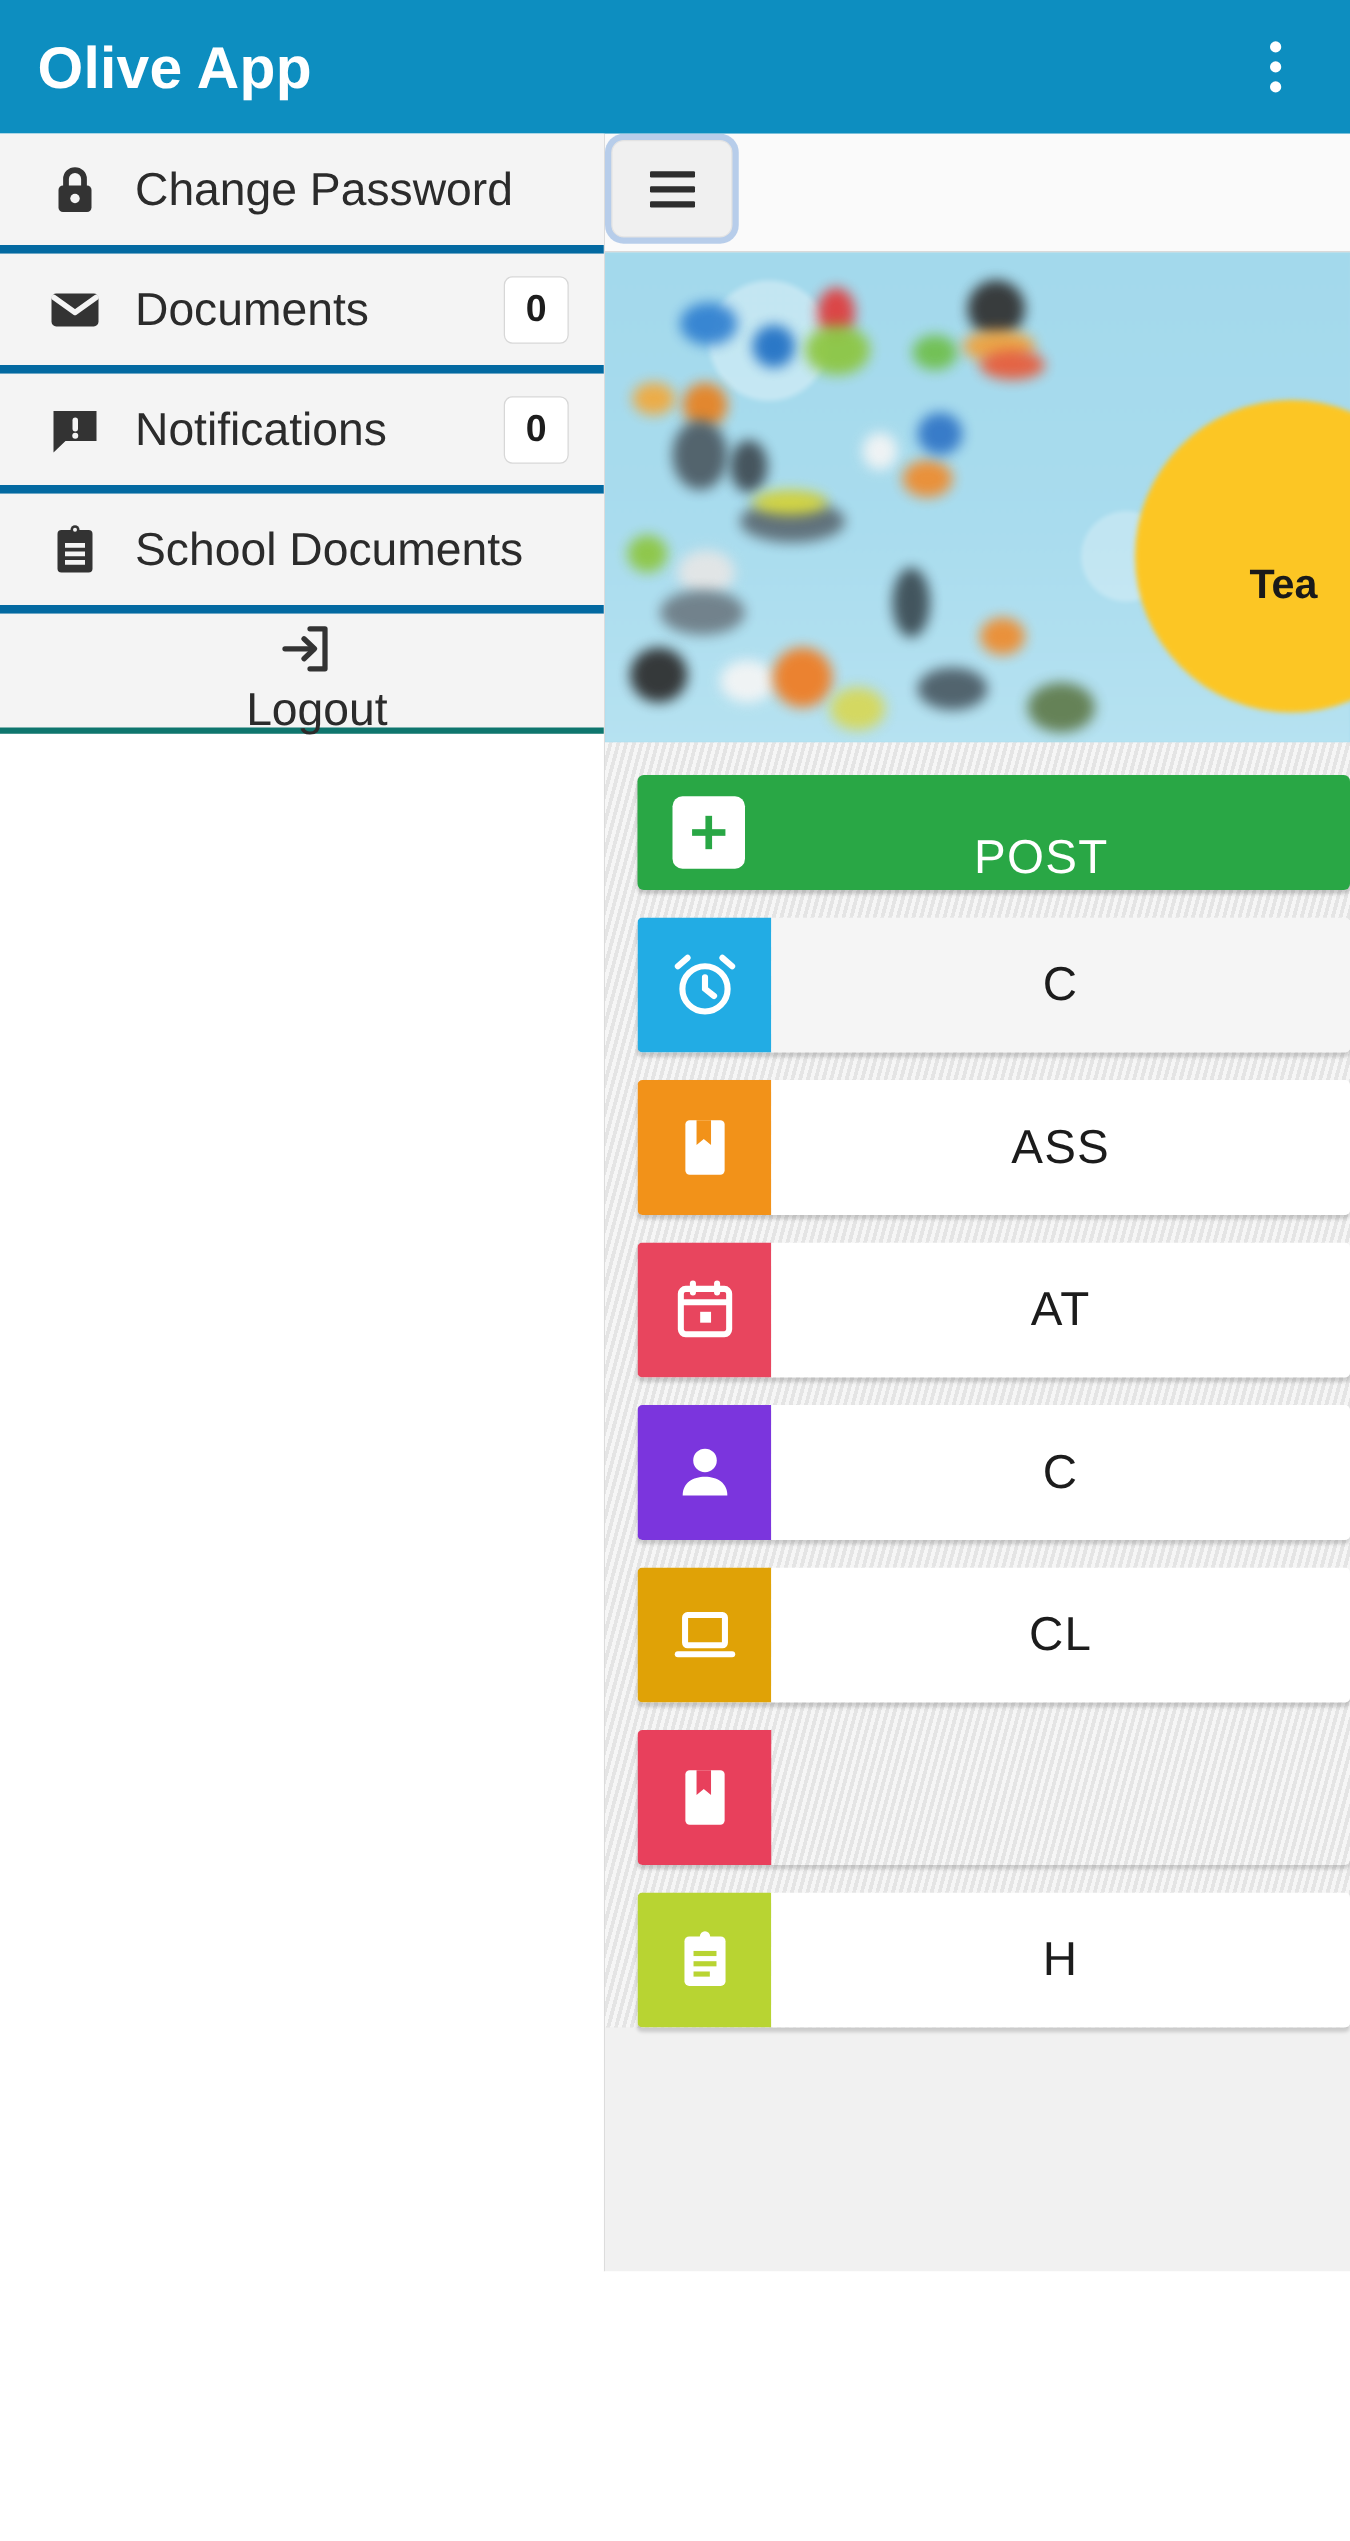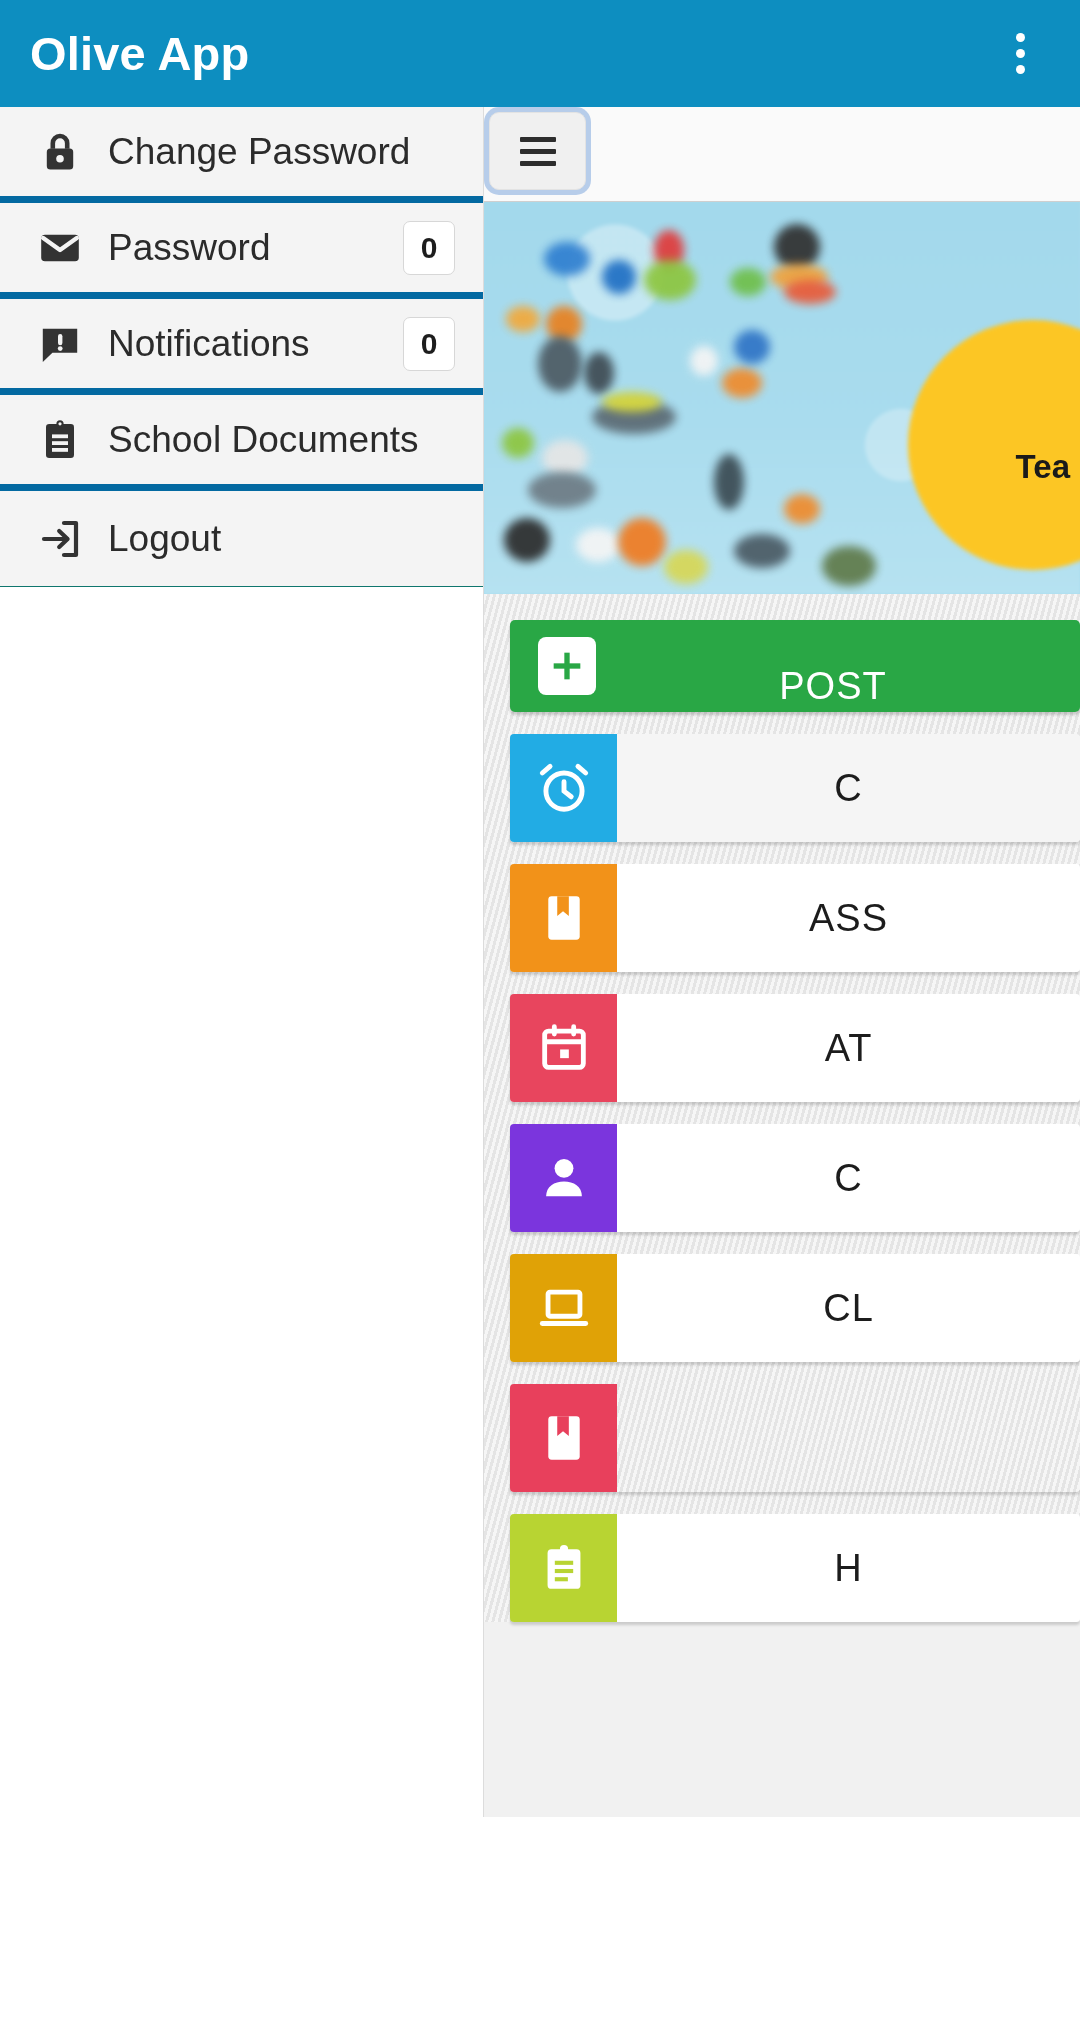--- a/index.html
+++ b/index.html
@@ -47,21 +47,21 @@
   }
   .drawer-list { background: #f4f4f4; }
   .drawer-item {
     position: relative;
     height: 96px;
     display: flex; align-items: center;
     padding: 0 28px 0 32px;
     border-bottom: 7px solid #0369a1;
     background: #f4f4f4;
   }
-  .drawer-item:last-child { border-bottom: 1px solid #0f766e; }
+  .drawer-item:last-child { border-bottom: 5px solid #0f766e; flex-direction: column; }
   .di-icon {
     width: 56px; height: 56px;
     flex: 0 0 56px;
     display: flex; align-items: center; justify-content: center;
     color: #333333;
   }
   .di-icon svg { display: block; }
   .di-label {
     margin-left: 20px;
     font-size: 37px;
@@ -132,21 +132,21 @@
   .sun {
     position: absolute;
     width: 250px; height: 250px;
     border-radius: 50%;
     background: #fcc624;
     right: -78px; top: 118px;
     filter: blur(2px);
   }
   .banner-caption {
     position: absolute;
-    right: 10px; bottom: 108px;
+    right: 26px; bottom: 108px;
     font-size: 33px; font-weight: bold;
     color: #1a1a1a;
     white-space: nowrap;
   }
 
   
   .tiles {
     position: relative;
     padding: 26px 0 0 0;
     background:
@@ -388,21 +388,21 @@
         <span class="di-label">Change Password</span>
       </div>
 
       <div class="drawer-item">
         <span class="di-icon">
           <svg width="48" height="48" viewBox="0 0 24 24" aria-hidden="true">
             <rect x="2.6" y="5.4" width="18.8" height="13.2" rx="1.9" fill="#333333"></rect>
             <path d="M3.6 7 L12 13 L20.4 7" fill="none" stroke="#f4f4f4" stroke-width="2.2" stroke-linecap="round" stroke-linejoin="round"></path>
           </svg>
         </span>
-        <span class="di-label">Password</span>
+        <span class="di-label">Documents</span>
         <span class="di-badge">0</span>
       </div>
 
       <div class="drawer-item">
         <span class="di-icon">
           <svg width="48" height="48" viewBox="0 0 24 24" aria-hidden="true">
             <path d="M3.4 4.4 H20.6 V16.4 H8.2 L3.4 21 Z" fill="#333333"></path>
             <rect x="11" y="7" width="2.2" height="5.6" rx="1.1" fill="#f4f4f4"></rect>
             <circle cx="12.1" cy="14.3" r="1.2" fill="#f4f4f4"></circle>
           </svg>

